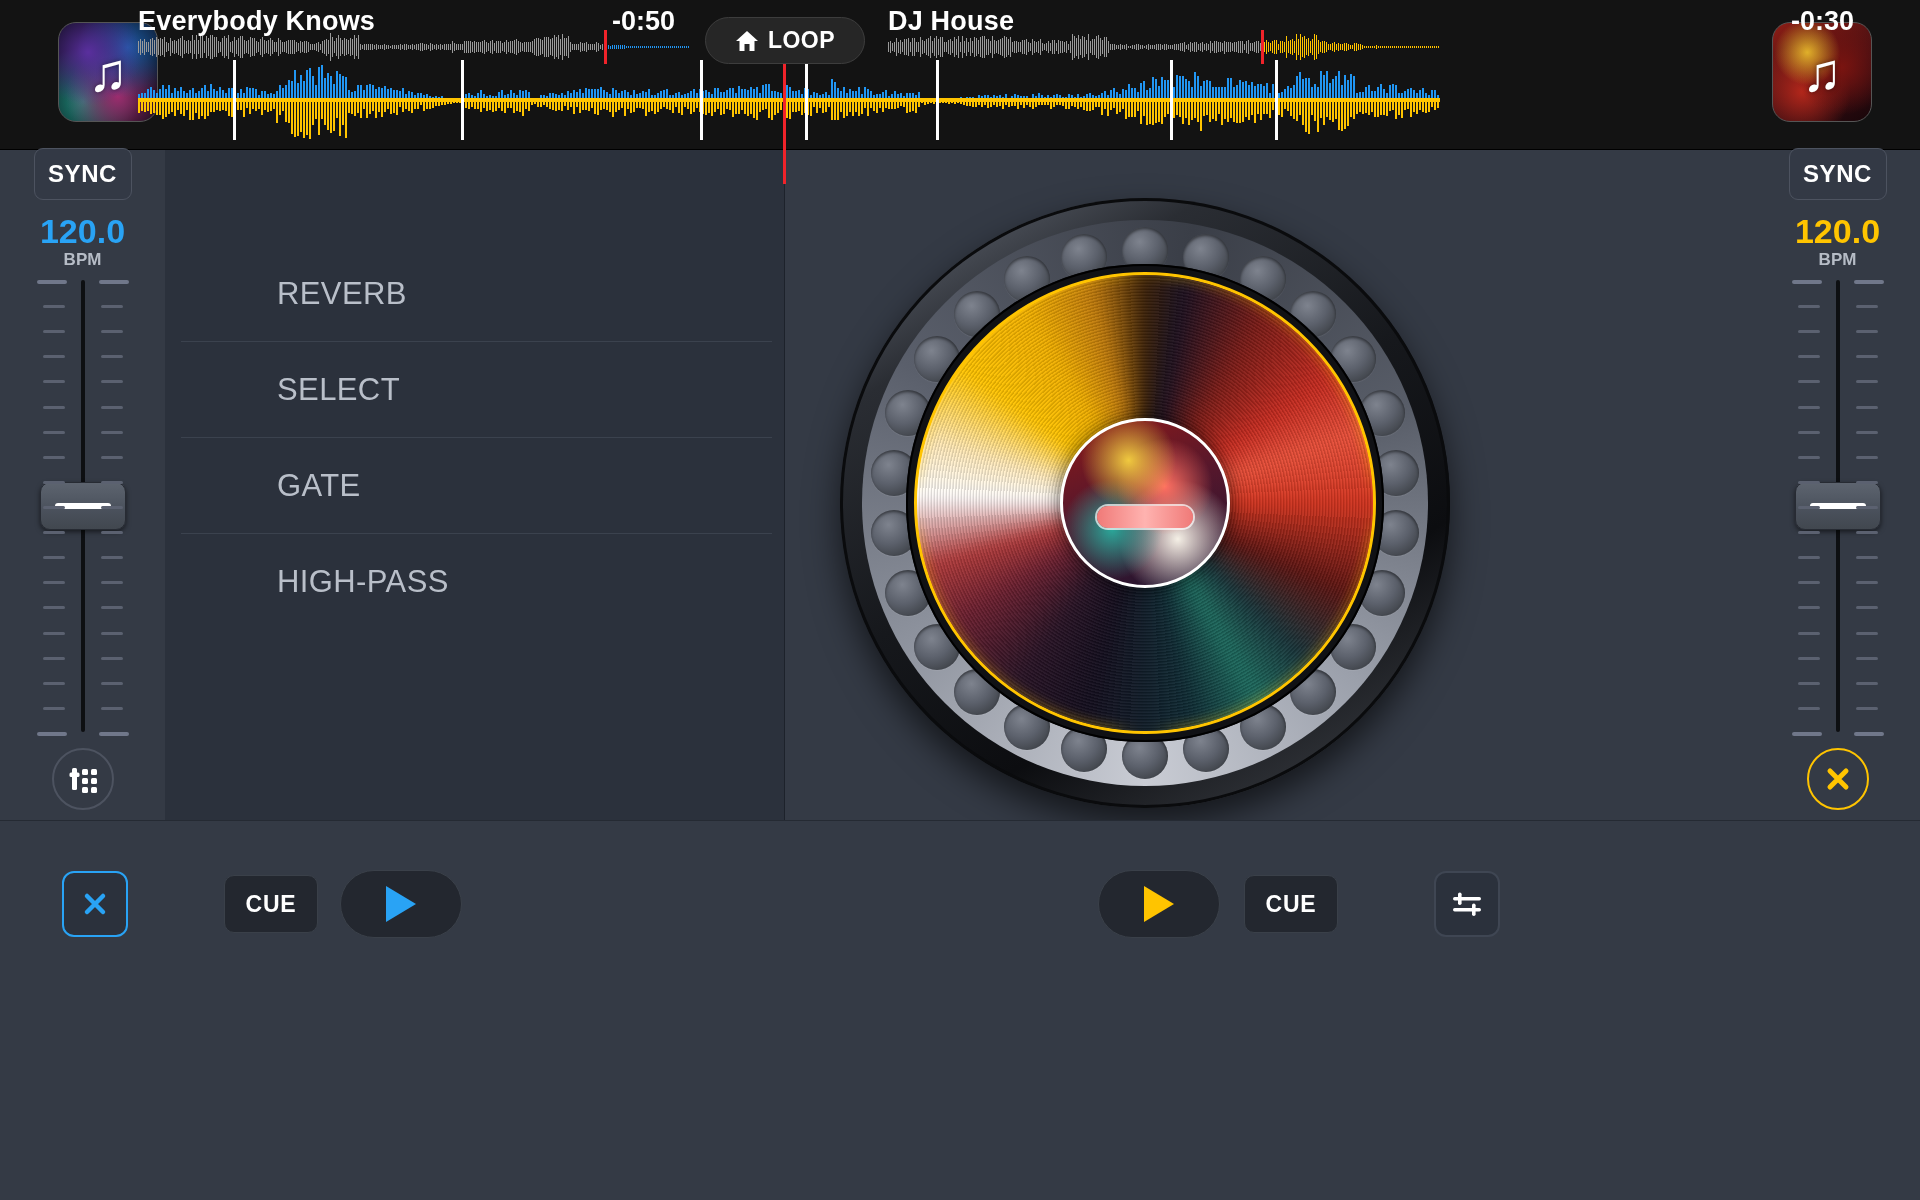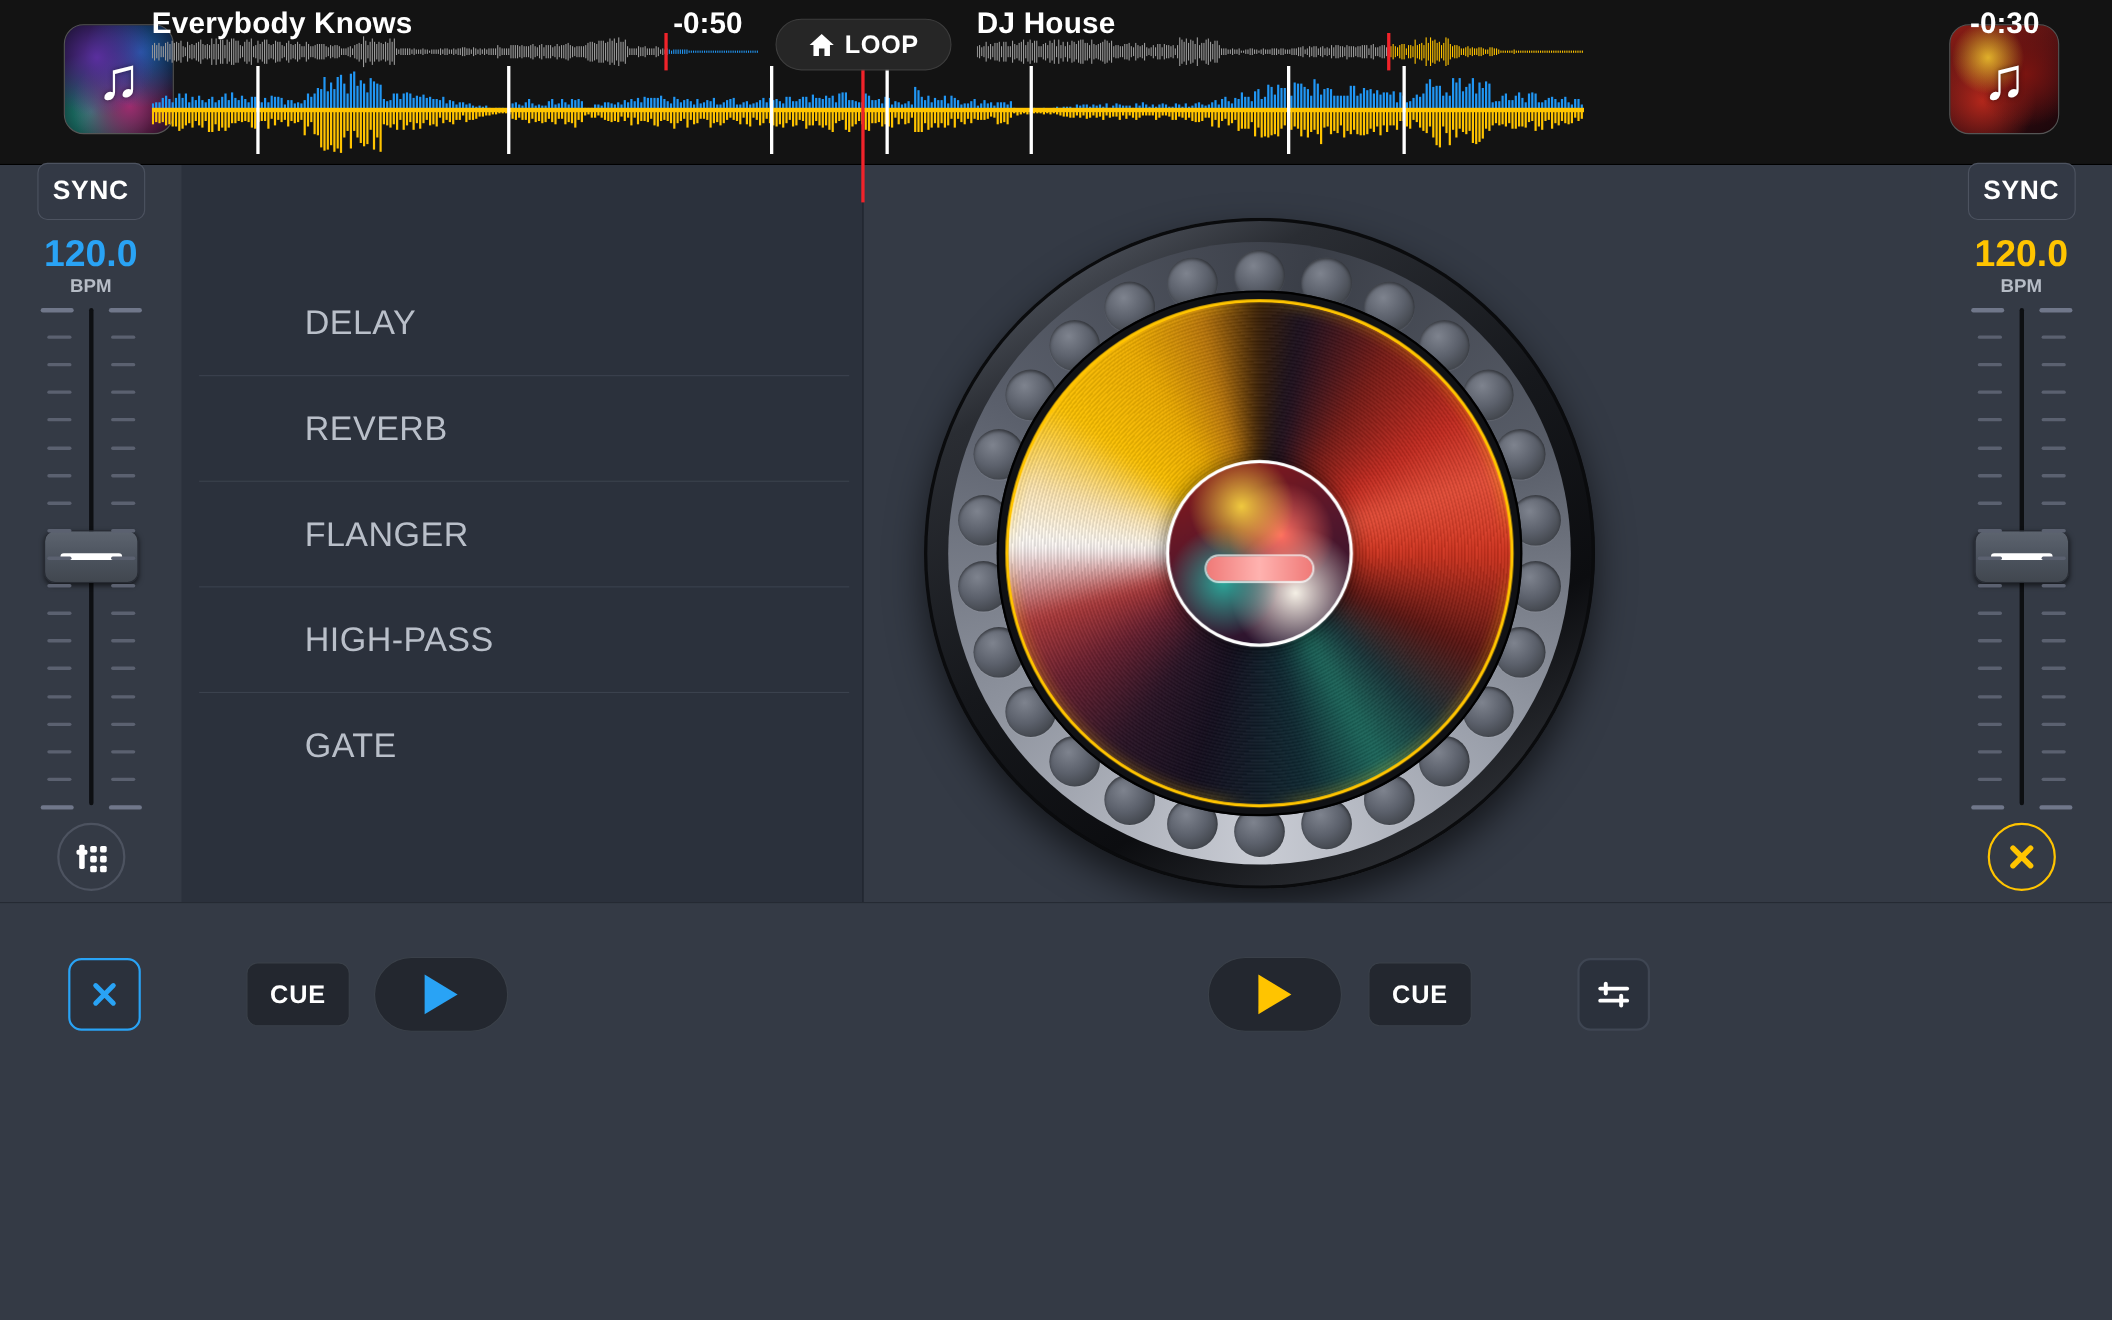--- a/index.html
+++ b/index.html
@@ -1871,33 +1871,30 @@
     <div class="circ-btn accent-yellow" style="top:598px;">
       <svg width="30" height="30" viewBox="0 0 30 30">
         <path d="M7 7 L23 23 M23 7 L7 23" stroke="#ffc400" stroke-width="5" stroke-linecap="round"></path>
       </svg>
     </div>
   </div>
 
   <div class="fx-panel">
     <div class="fx-list" id="fxList">
         <div class="fx-item">
-          <span>DELAY</span>
-        </div>
-        <div class="fx-item">
           <span>REVERB</span>
         </div>
         <div class="fx-item">
-          <span>FLANGER</span>
+          <span>SELECT</span>
+        </div>
+        <div class="fx-item">
+          <span>GATE</span>
         </div>
         <div class="fx-item">
           <span>HIGH-PASS</span>
-        </div>
-        <div class="fx-item">
-          <span>GATE</span>
         </div>
       </div>
   </div>
 
   <div class="tabbar" id="tabbar">
       <div class="tab active">
         <span>FX</span>
         <i class="dot"></i>
       </div>
       <div class="tab">

